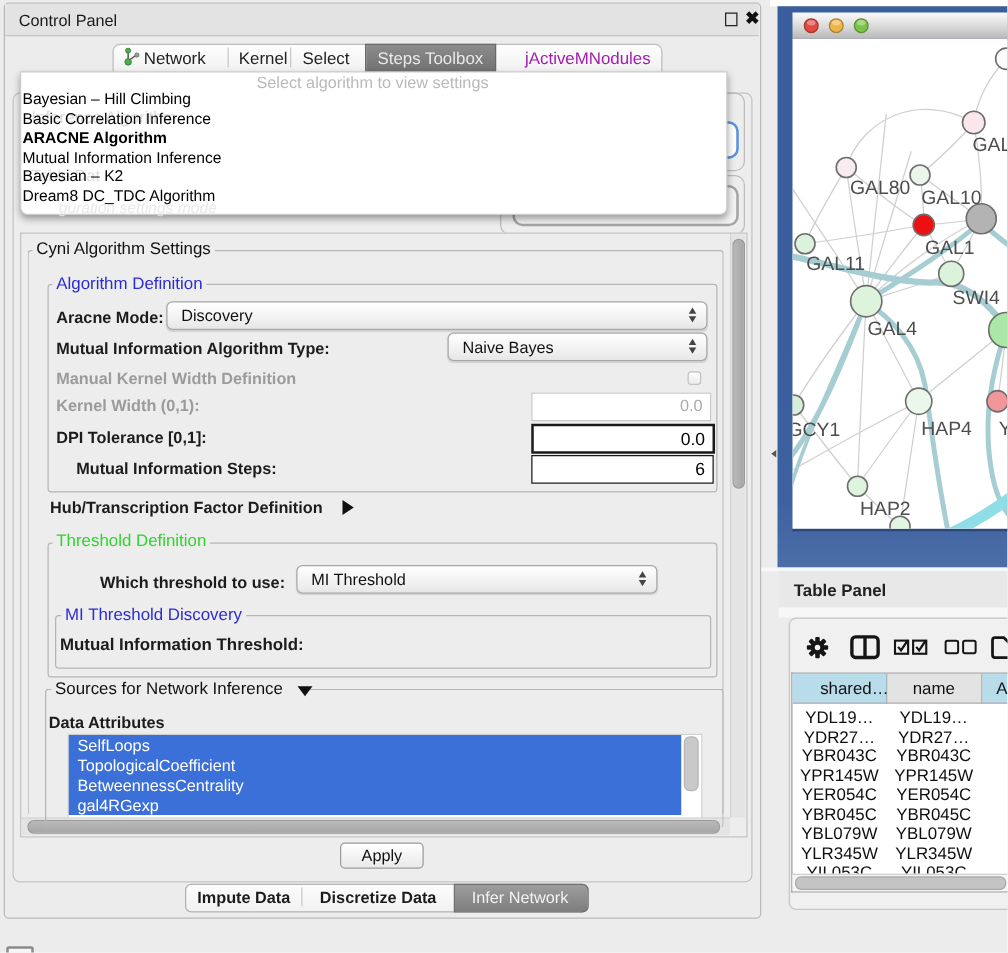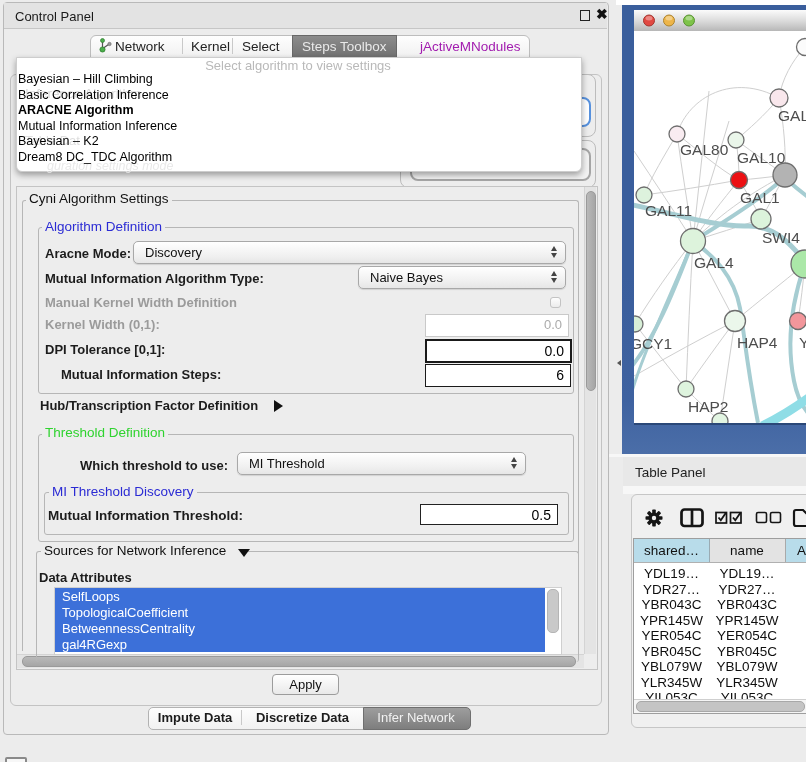--- a/index.html
+++ b/index.html
@@ -90,21 +90,20 @@
     <span class="ctext">MI Threshold</span>
     <span class="updn" style="left:273px;top:4px;">
         <span class="u"></span>
         <span class="d"></span>
       </span>
   </div>
 
   <div class="grp" style="left:44px;top:492px;width:523px;height:41px;"></div>
   <div class="gtitle" style="left:49px;top:483.5px;color:#2b2bd4;">MI Threshold Discovery</div>
   <div class="lbl abs" style="left:48px;top:508px;font-size:13.5px;">Mutual Information Threshold:</div>
-  <div class="tfield" style="left:420px;top:504px;width:130px;height:17px;border:1.5px solid #222;color:#000;padding:2px 6px 0 0;font-size:14px;">0.5</div>
 
   <div class="grp" style="left:36px;top:551px;width:541px;height:110px;border-bottom:none;"></div>
   <div class="gtitle" style="left:41px;top:542.5px;color:#111;padding-right:22px;">Sources for Network Inference</div>
   <div class="abs" style="left:238px;top:549px;width:0;height:0;border-left:6px solid transparent;border-right:6px solid transparent;border-top:8px solid #111;"></div>
   <div class="lbl abs" style="left:39px;top:570px;">Data Attributes</div>
 
   <div class="abs" style="left:54px;top:587px;width:506px;height:66px;background:#fff;border:1px solid #cfcfcf;"></div>
   <div class="abs" style="left:55px;top:588px;width:490px;height:64px;background:#3c70d9;"></div>
   <div class="abs" style="left:62px;top:589px;font-size:13px;color:#fff;line-height:15.9px;white-space:nowrap;">SelfLoops<br>TopologicalCoefficient<br>BetweennessCentrality<br>gal4RGexp</div>
   <div class="abs" style="left:547px;top:589px;width:10px;height:42px;background:#c9c9c9;border:1px solid #b5b5b5;border-radius:5px;"></div>
@@ -230,21 +229,21 @@
         <text x="-4" y="318">GCY1</text>
         <text x="103" y="317">HAP4</text>
         <text x="165" y="317">Y</text>
         <text x="54" y="381">HAP2</text>
       </g>
     </svg>
   </div>
 
   <div class="abs" style="left:609px;top:454px;width:197px;height:3px;background:#f7f7f7;"></div>
   <div class="abs" style="left:623px;top:457px;width:183px;height:29px;background:#e8e8e8;"></div>
-  <div class="abs" style="left:635px;top:465px;font-size:13.5px;color:#222;">Table Panel</div>
+  <div class="abs" style="left:635px;top:465px;font-size:13.5px;color:#222;font-weight:bold;">Table Panel</div>
   <div class="abs" style="left:623px;top:486px;width:183px;height:8px;background:#f7f7f7;"></div>
 
   <div class="abs" style="left:631px;top:494px;width:185px;height:232px;background:#f0f0f0;border:1px solid #c6c6c6;border-radius:6px;"></div>
 
   <svg class="abs" style="left:644px;top:508px;" width="164" height="20" viewBox="0 0 164 20">
 
     <g transform="translate(10,10)" fill="#151515">
       <g>
         <rect x="-1.8" y="-8.5" width="3.6" height="4" rx="0.8"></rect>
         <rect x="-1.8" y="4.5" width="3.6" height="4" rx="0.8"></rect>
@@ -272,21 +271,21 @@
     </g>
 
     <path d="M152,2 h7 l5,5 v9 a2,2 0 0 1 -2,2 h-10 a2,2 0 0 1 -2,-2 v-12 a2,2 0 0 1 2,-2 z" fill="none" stroke="#151515" stroke-width="2.2"></path>
   </svg>
 
   <div class="abs" style="left:633px;top:538px;width:173px;height:174px;background:#fff;border-left:1px solid #9e9e9e;border-top:1px solid #9e9e9e;border-bottom:1px solid #9e9e9e;"></div>
   <div class="abs" style="left:634px;top:539px;width:75px;height:24px;background:#b8dcea;border-right:1px solid #9aabb3;"></div>
   <div class="abs" style="left:710px;top:539px;width:75px;height:24px;background:#e3e3e3;border-right:1px solid #a9a9a9;"></div>
   <div class="abs" style="left:786px;top:539px;width:20px;height:24px;background:#b8dcea;"></div>
   <div class="abs" style="left:634px;top:562px;width:172px;height:1px;background:#b0b0b0;"></div>
-  <div class="abs" style="left:634px;top:543px;width:75px;text-align:center;font-size:13.5px;color:#111;">shared…</div>
+  <div class="abs" style="left:634px;top:543px;width:75px;text-align:center;font-size:13.5px;color:#111;padding-left:12px;">shared…</div>
   <div class="abs" style="left:710px;top:543px;width:74px;text-align:center;font-size:13.5px;color:#111;">name</div>
   <div class="abs" style="left:797px;top:543px;font-size:13.5px;color:#111;">A</div>
 
   <div class="abs" style="left:634px;top:563px;width:154px;height:136px;overflow:hidden;font-size:13.5px;color:#0f0f0f;">
     <div style="position:absolute;left:0;top:3px;width:75px;text-align:center;line-height:15.5px;">YDL19…<br>YDR27…<br>YBR043C<br>YPR145W<br>YER054C<br>YBR045C<br>YBL079W<br>YLR345W<br>YIL053C</div>
     <div style="position:absolute;left:76px;top:3px;width:74px;text-align:center;line-height:15.5px;">YDL19…<br>YDR27…<br>YBR043C<br>YPR145W<br>YER054C<br>YBR045C<br>YBL079W<br>YLR345W<br>YIL053C</div>
     <div style="position:absolute;left:159px;top:3px;line-height:15.5px;">13<br>12<br>&nbsp;<br>9.<br>8.<br>9.<br>&nbsp;<br>9.<br>9.</div>
   </div>
 
   <div class="abs" style="left:634px;top:699px;width:172px;height:13px;background:#f5f5f5;border-top:1px solid #cfcfcf;"></div>

